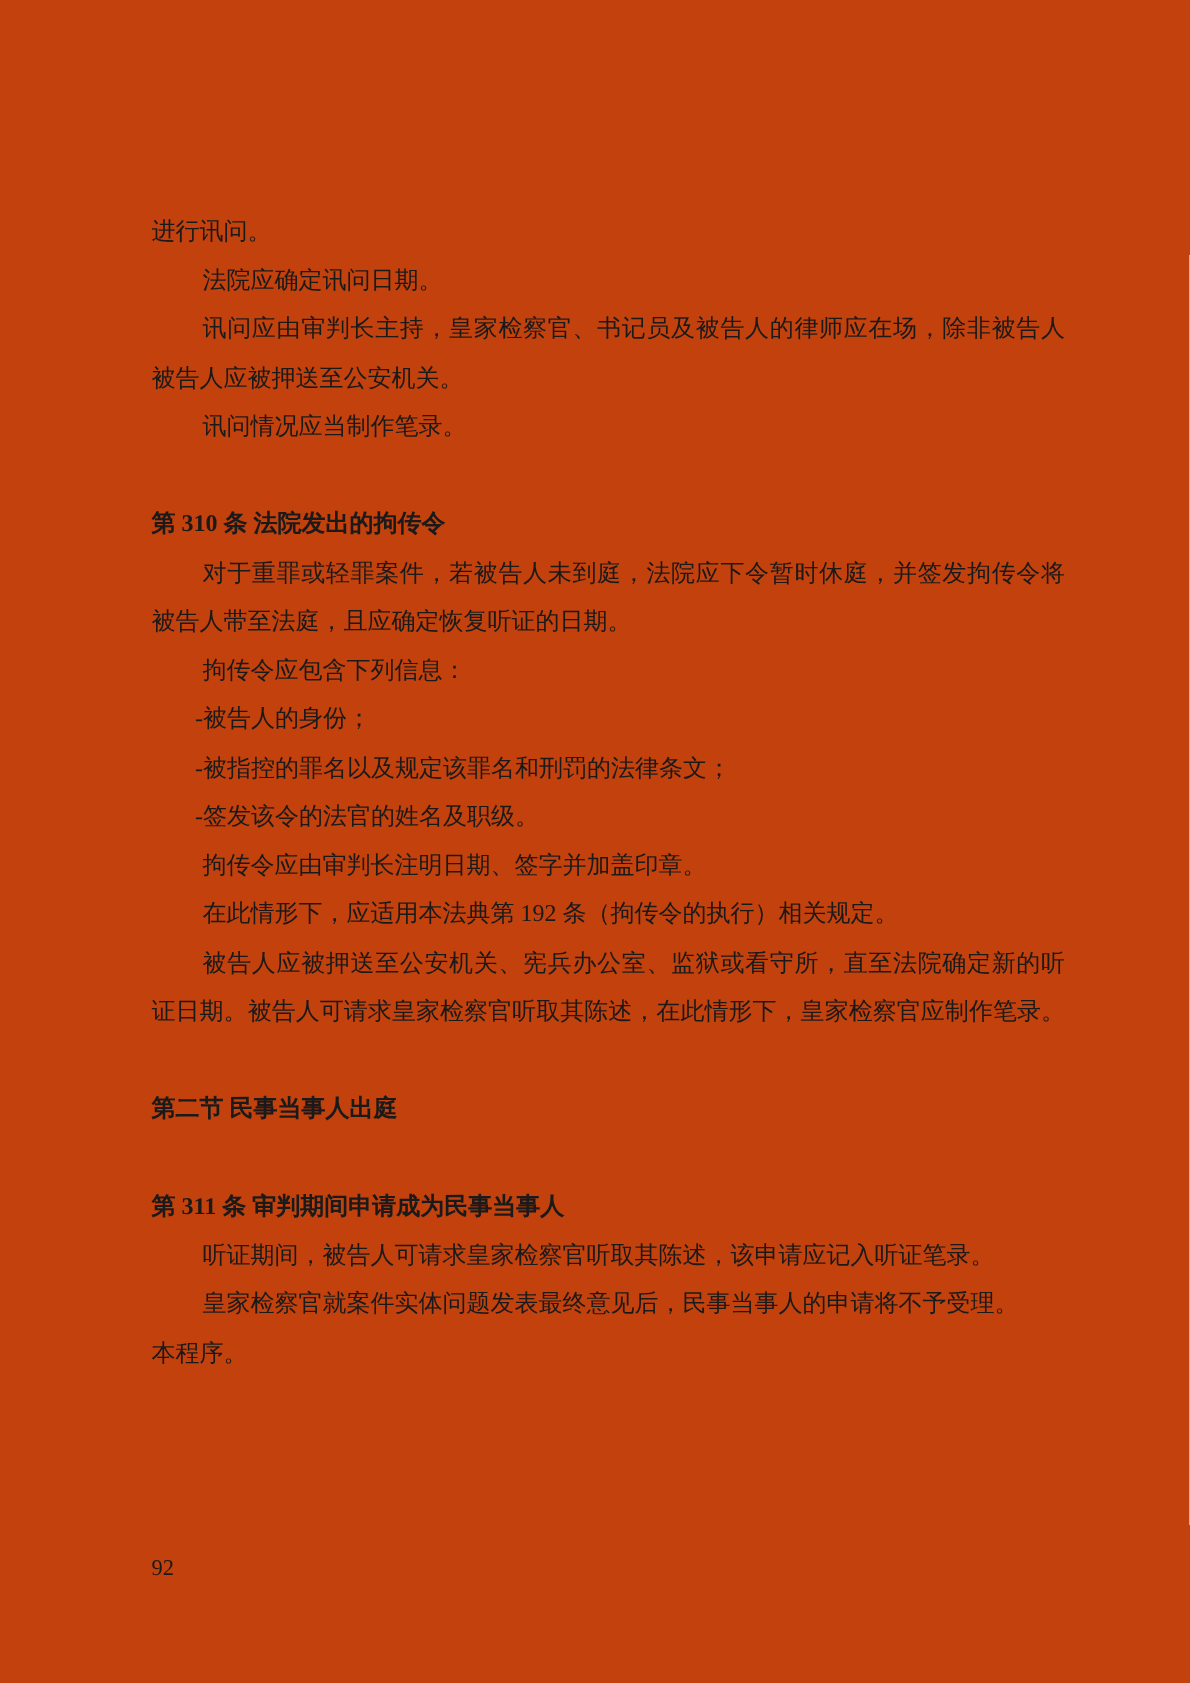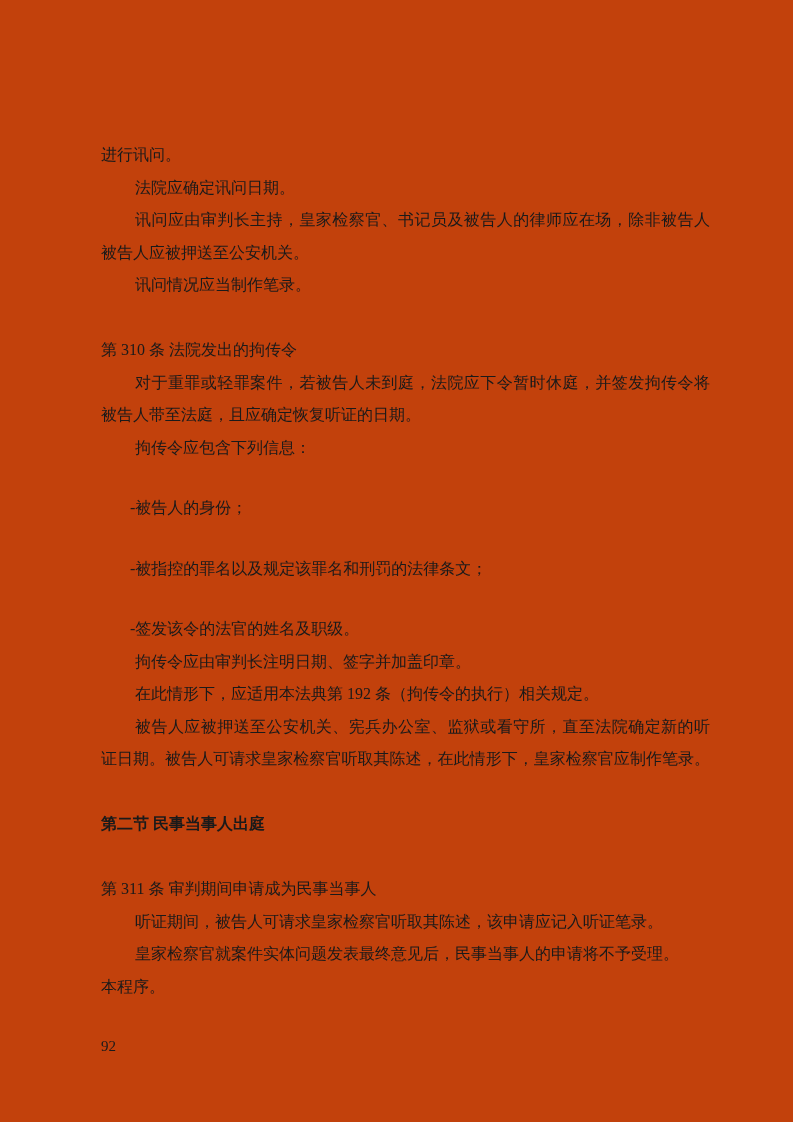--- a/index.html
+++ b/index.html
@@ -23,26 +23,26 @@
     width: 609px;
   }
   .line {
     height: 32.5px;
     line-height: 32.5px;
     font-size: 16px;
     text-align: left;
     overflow: hidden;
   }
   .indent { padding-left: 34px; }
-  .dash   { padding-left: 29px; margin-top: 28px; }
+  .dash   { padding-left: 29px; }
   .fill {
     text-align: justify;
     text-align-last: justify;
   }
-  .heading { font-weight: normal; }
+  .heading { font-weight: bold; }
   .section-heading {
     font-weight: bold;
     text-align: left;
   }
   .blank { height: 32.5px; }
   .page-number {
     position: absolute;
     left: 101px;
     top: 1030px;
     width: 609px;

